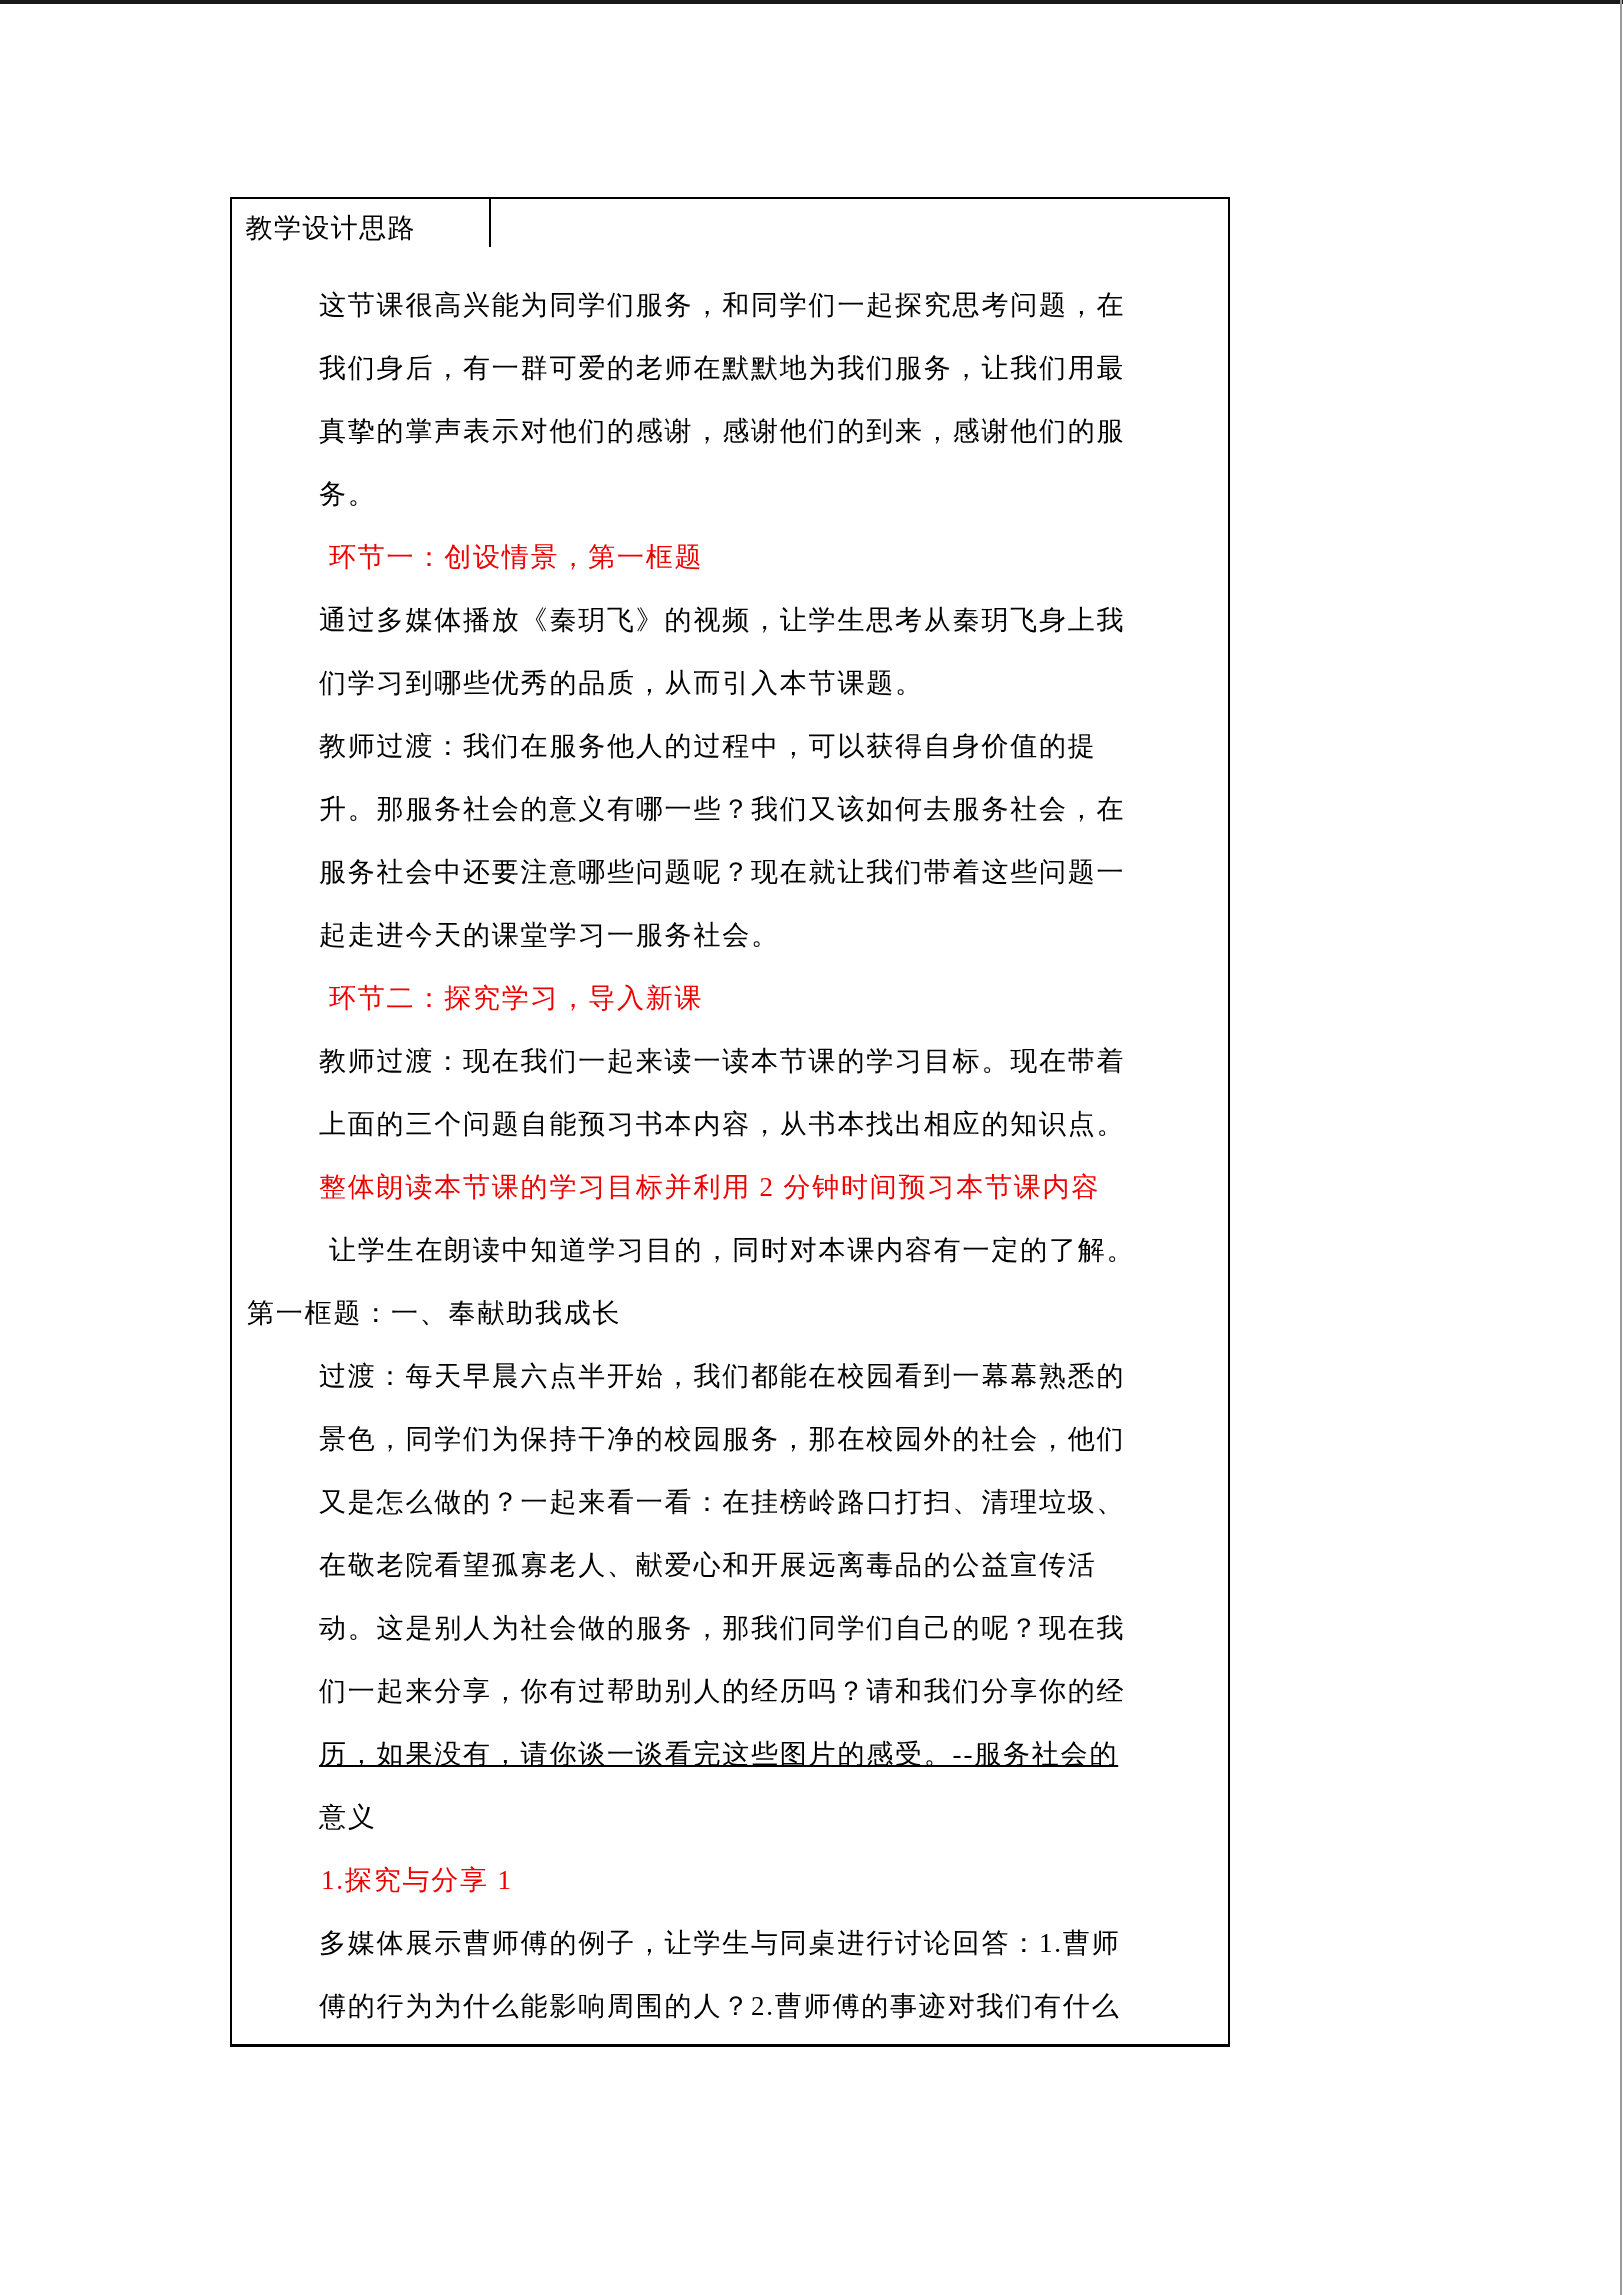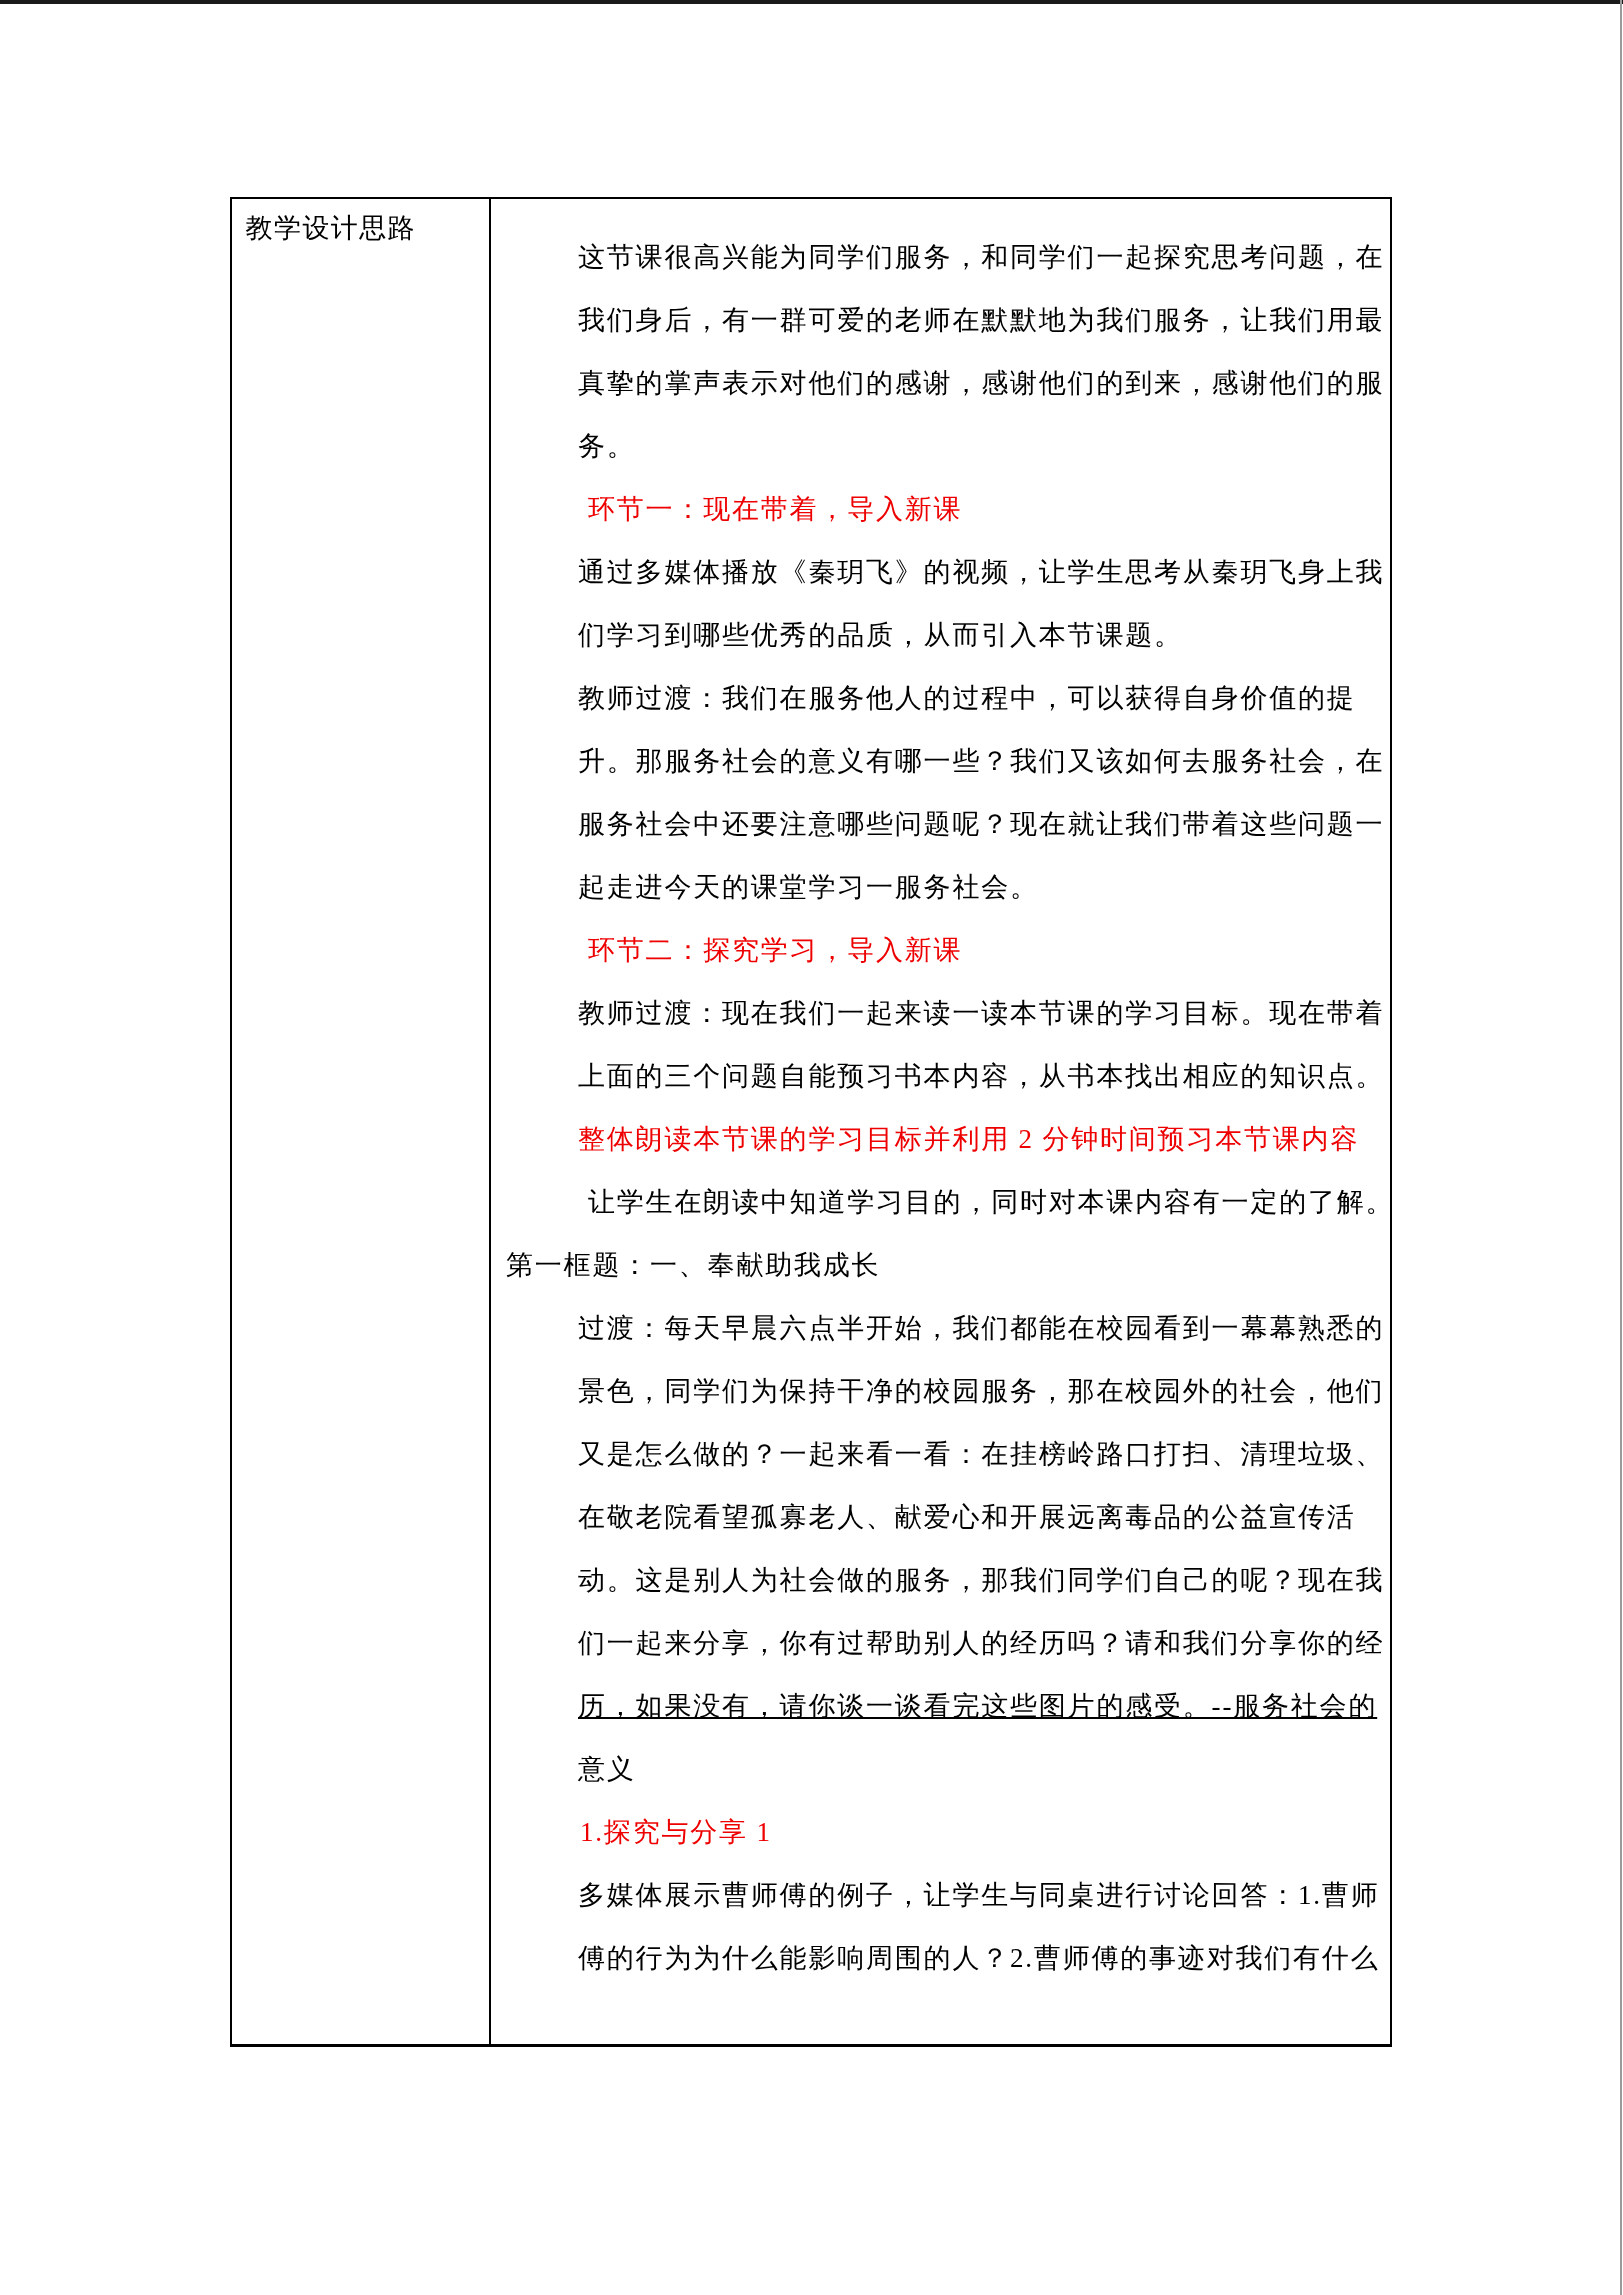--- a/index.html
+++ b/index.html
@@ -16,25 +16,26 @@
     position:absolute;left:0;top:0;width:1623px;height:4.1px;
     background:var(--edge-dark,#1a1a1a);
   }
   .right-edge{
     position:absolute;top:0;right:1.4px;width:2px;height:2295px;
     background:var(--edge-gray,#9a9a9a);
   }
   .lesson-table{
     position:absolute;
     left:230px;top:197px;
-    width:1162px;height:1850px;
+    width:1000px;height:1850px;
     box-sizing:border-box;
     border:2px solid var(--border,#000000);
     border-bottom-width:3.4px;
     display:flex;
+    flex-direction:column;
   }
   .header-cell{
     box-sizing:border-box;
     width:259px;
     border-right:2px solid var(--border,#000000);
     padding:9.5px 0 0 13.6px;
   }
   .header-cell .header-text{
     font-size:27px;
     letter-spacing:1.4px;
@@ -66,21 +67,21 @@
 
   <div class="lesson-table">
     <div class="header-cell">
       <div class="header-text">教学设计思路</div>
     </div>
     <div class="content-cell">
         <div class="line" style="padding-left: 72px;">这节课很高兴能为同学们服务，和同学们一起探究思考问题，在</div>
         <div class="line" style="padding-left: 72px;">我们身后，有一群可爱的老师在默默地为我们服务，让我们用最</div>
         <div class="line" style="padding-left: 72px;">真挚的掌声表示对他们的感谢，感谢他们的到来，感谢他们的服</div>
         <div class="line" style="padding-left: 72px;">务。</div>
-        <div class="line red" style="padding-left: 82px;">环节一：现在带着，导入新课</div>
+        <div class="line red" style="padding-left: 82px;">环节一：创设情景，第一框题</div>
         <div class="line" style="padding-left: 72px;">通过多媒体播放《秦玥飞》的视频，让学生思考从秦玥飞身上我</div>
         <div class="line" style="padding-left: 72px;">们学习到哪些优秀的品质，从而引入本节课题。</div>
         <div class="line" style="padding-left: 72px;">教师过渡：我们在服务他人的过程中，可以获得自身价值的提</div>
         <div class="line" style="padding-left: 72px;">升。那服务社会的意义有哪一些？我们又该如何去服务社会，在</div>
         <div class="line" style="padding-left: 72px;">服务社会中还要注意哪些问题呢？现在就让我们带着这些问题一</div>
         <div class="line" style="padding-left: 72px;">起走进今天的课堂学习一服务社会。</div>
         <div class="line red" style="padding-left: 82px;">环节二：探究学习，导入新课</div>
         <div class="line" style="padding-left: 72px;">教师过渡：现在我们一起来读一读本节课的学习目标。现在带着</div>
         <div class="line" style="padding-left: 72px;">上面的三个问题自能预习书本内容，从书本找出相应的知识点。</div>
         <div class="line red" style="padding-left: 72px;">整体朗读本节课的学习目标并利用 2 分钟时间预习本节课内容</div>

